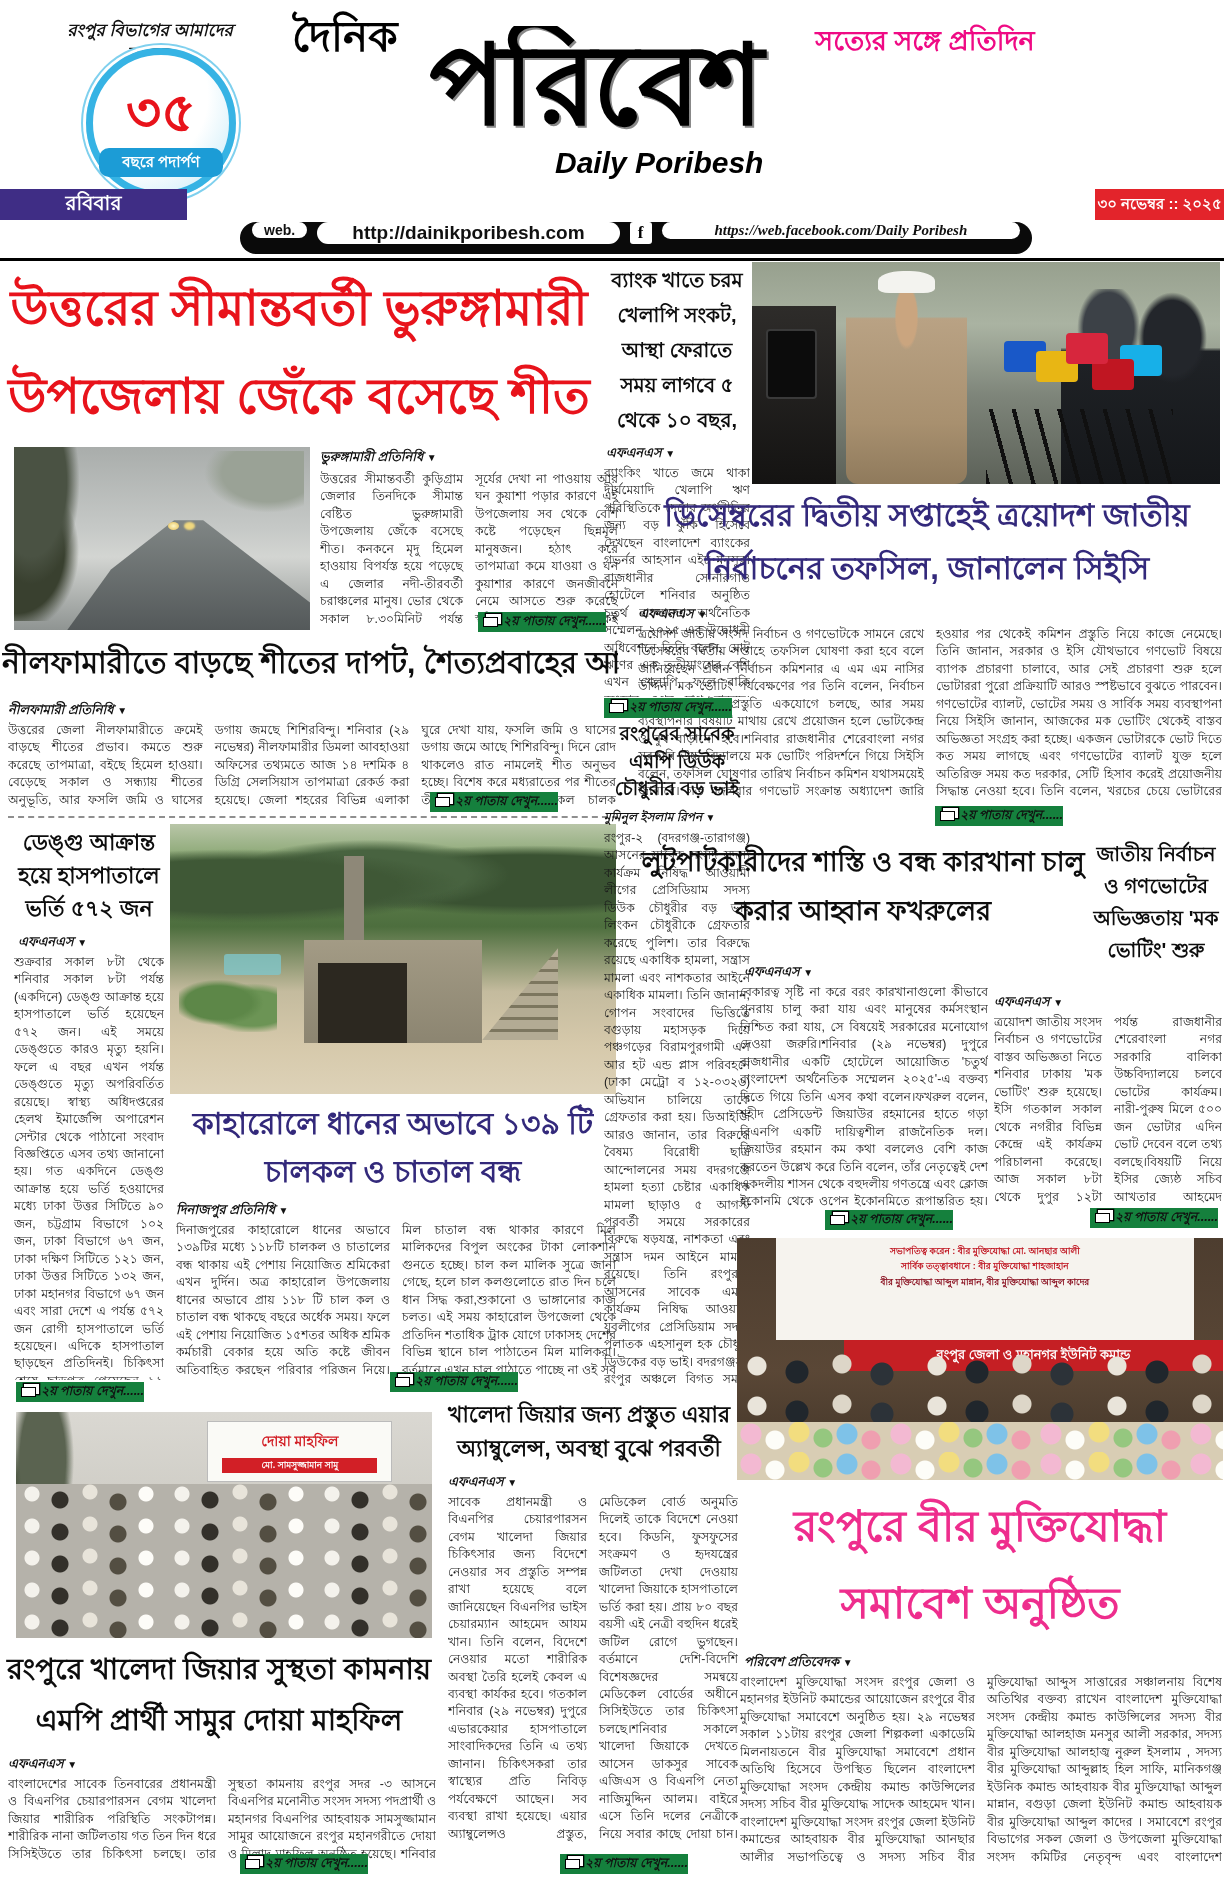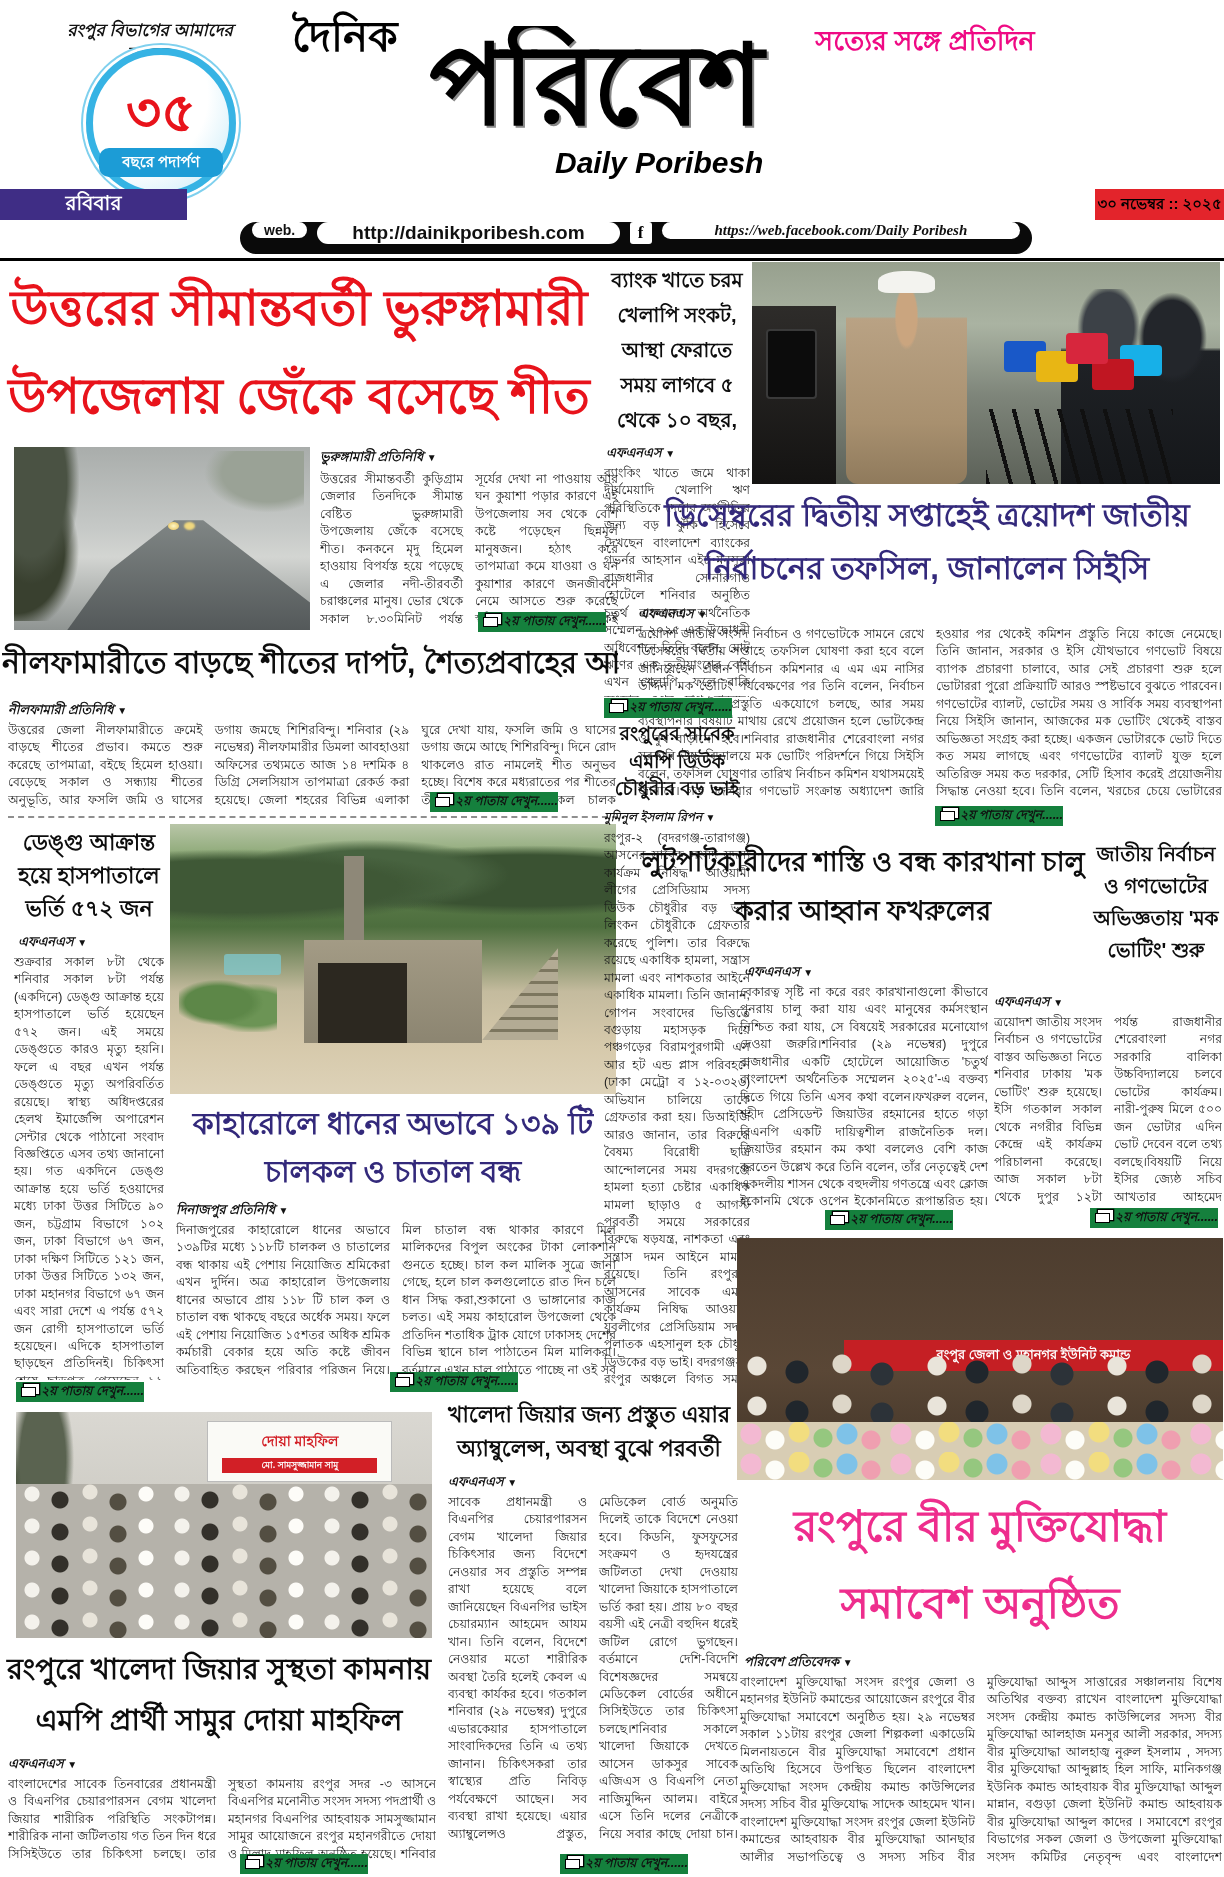--- a/index.html
+++ b/index.html
@@ -39,21 +39,21 @@
   <div class="logo-circle">
     <div class="logo-num">৩৫</div>
     <div class="logo-cap">বছরে পদার্পণ</div>
   </div>
   <div class="abs" style="left:250px;top:26px;width:690px;height:126px;font-size:112px;font-weight:900;color:#000;text-align:center;line-height:1.08;letter-spacing:-3px;text-shadow:2px 2px 0 #888;overflow:hidden;">পরিবেশ</div>
   <div class="abs" style="left:292px;top:4px;width:210px;font-size:42px;font-weight:900;color:#000;">দৈনিক</div>
   <div class="abs" style="left:760px;top:20px;width:330px;font-size:27px;font-weight:800;color:#ef0a84;text-align:center;">সত্যের সঙ্গে প্রতিদিন</div>
   <div class="abs" style="left:555px;top:146px;width:380px;font-size:30px;font-weight:800;font-style:italic;color:#000;">Daily Poribesh</div>
 
   <div class="abs" style="left:0;top:189px;width:187px;height:31px;background:#3f2d85;color:#fff;font-size:20px;font-weight:800;display:flex;align-items:center;justify-content:center;">রবিবার</div>
-  <div class="abs" style="left:1095px;top:189px;width:129px;height:31px;background:#e3242b;color:#000000;font-size:15px;font-weight:800;display:flex;align-items:center;justify-content:center;">৩০ নভেম্বর :: ২০২৫</div>
+  <div class="abs" style="left:1095px;top:189px;width:129px;height:31px;background:#e3242b;color:#ffffff;font-size:15px;font-weight:800;display:flex;align-items:center;justify-content:center;">৩০ নভেম্বর :: ২০২৫</div>
 
   <div class="webbar">
     <div class="pill" style="font-size:14px;font-weight:800;">web.</div>
     <div class="pill" style="font-size:19px;font-weight:800;flex:1;justify-content:center;">http://dainikporibesh.com</div>
     <div class="fbox">f</div>
     <div class="pill" style="font-size:15px;font-style:italic;font-weight:700;flex:1.2;justify-content:center;font-family:'Liberation Serif',serif;">https://web.facebook.com/Daily Poribesh</div>
   </div>
   <div class="abs" style="left:0;top:258px;width:1224px;height:3px;background:#000;"></div>
 
   <div class="abs hl hl-red" style="left:6px;top:264px;width:586px;height:180px;font-size:49px;line-height:1.8;">উত্তরের সীমান্তবর্তী ভুরুঙ্গামারী উপজেলায় জেঁকে বসেছে শীত</div>
@@ -124,20 +124,25 @@
   <div class="byline" style="left:744px;top:962px;"><span>এফএনএস</span> <span class="caret">▼</span></div>
   <div class="body-txt" style="left:740px;top:984px;width:248px;height:226px;">বেকারত্ব সৃষ্টি না করে বরং কারখানাগুলো কীভাবে পুনরায় চালু করা যায় এবং মানুষের কর্মসংস্থান নিশ্চিত করা যায়, সে বিষয়েই সরকারের মনোযোগ দেওয়া জরুরি।শনিবার (২৯ নভেম্বর) দুপুরে রাজধানীর একটি হোটেলে আয়োজিত 'চতুর্থ বাংলাদেশ অর্থনৈতিক সম্মেলন ২০২৫'-এ বক্তব্য দিতে গিয়ে তিনি এসব কথা বলেন।ফখরুল বলেন, শহীদ প্রেসিডেন্ট জিয়াউর রহমানের হাতে গড়া বিএনপি একটি দায়িত্বশীল রাজনৈতিক দল। জিয়াউর রহমান কম কথা বললেও বেশি কাজ করতেন উল্লেখ করে তিনি বলেন, তাঁর নেতৃত্বেই দেশ একদলীয় শাসন থেকে বহুদলীয় গণতন্ত্রে এবং ক্লোজ ইকোনমি থেকে ওপেন ইকোনমিতে রূপান্তরিত হয়। সেই ধারাবাহিকতায় বিএনপিও অর্থনীতি ও জনগণের কল্যাণকে সবচেয়ে বেশি গুরুত্ব দেয়।বিএনপি মহাসচিব বলেন, অতীতে বিএনপি ক্ষমতায় থাকা প্রতিটি সময়ে অর্থনীতিকে শক্তিশালী করার জন্য কাজ করেছে। বিএনপি চায় সাধারণ মানুষ, কৃষক ও শ্রমিকরা যেন ন্যায্য মূল্য পায় এবং ম্যাক্রো ইকোনমিক স্থিতিশীলতা বজায় থাকে।মির্জা ফখরুল বলেন, বিএনপি কখনোই অর্থনীতি ধ্বংস করেনি।এ অভিযোগ কেউ করতে পারেনি। ব্যবসায়ীদের ওপর আস্থা সৃষ্টি করা জরুরি উল্লেখ করে তিনি বলেন,</div>
   <div class="jump-abs" style="left:825px;top:1210px;"><span class="jump-icon"></span><span>২য় পাতায় দেখুন......</span></div>
 
   <div class="abs hl hl-black" style="left:1090px;top:838px;width:132px;height:150px;font-size:20px;line-height:1.6;">জাতীয় নির্বাচন ও গণভোটের অভিজ্ঞতায় 'মক ভোটিং' শুরু</div>
   <div class="byline" style="left:994px;top:992px;"><span>এফএনএস</span> <span class="caret">▼</span></div>
   <div class="body-txt cols-2" style="left:994px;top:1014px;width:228px;height:192px;">ত্রয়োদশ জাতীয় সংসদ নির্বাচন ও গণভোটের বাস্তব অভিজ্ঞতা নিতে শনিবার ঢাকায় 'মক ভোটিং' শুরু হয়েছে। ইসি গতকাল সকাল থেকে নগরীর বিভিন্ন কেন্দ্রে এই কার্যক্রম পরিচালনা করেছে। আজ সকাল ৮টা থেকে দুপুর ১২টা পর্যন্ত রাজধানীর শেরেবাংলা নগর সরকারি বালিকা উচ্চবিদ্যালয়ে চলবে ভোটের কার্যক্রম। নারী-পুরুষ মিলে ৫০০ জন ভোটার এদিন ভোট দেবেন বলে তথ্য বলছে।বিষয়টি নিয়ে ইসির জ্যেষ্ঠ সচিব আখতার আহমেদ বলেন, “শনিবার (২৯ নভেম্বর) সকাল ৮টা থেকে দুপুর ১২টা পর্যন্ত মক ভোটিংয়ের আয়োজন করা হচ্ছে। যেহেতু জাতীয় সংসদ নির্বাচন ও গণভোট একই দিনে অনুষ্ঠিত হবে, তাই পুরো প্রক্রিয়া আরও দক্ষভাবে সম্পন্ন করতে আমরা আগেই</div>
   <div class="jump-abs" style="left:1090px;top:1208px;"><span class="jump-icon"></span><span>২য় পাতায় দেখুন......</span></div>
 
   <div class="photo" style="left:737px;top:1238px;width:486px;height:242px;background:linear-gradient(180deg,#4d3d2f 0%,#5a4736 55%,#3e3226 100%);">
+    <div style="position:absolute;left:8%;top:0;width:86%;height:42%;background:#f6f3ee;padding:6px 10px;box-sizing:border-box;overflow:hidden;">
+      <div style="font-size:9px;color:#c01622;font-weight:700;text-align:center;line-height:1.7;">সভাপতিত্ব করেন : বীর মুক্তিযোদ্ধা মো. আনছার আলী</div>
+      <div style="font-size:9px;color:#c01622;font-weight:700;text-align:center;line-height:1.7;">সার্বিক তত্ত্বাবধানে : বীর মুক্তিযোদ্ধা শাহজাহান</div>
+      <div style="font-size:9px;color:#8a1020;font-weight:700;text-align:center;line-height:1.7;">বীর মুক্তিযোদ্ধা আব্দুল মান্নান, বীর মুক্তিযোদ্ধা আব্দুল কাদের</div>
+    </div>
     <div style="position:absolute;left:22%;top:42%;width:78%;height:13%;background:#c51f24;color:#fff;font-size:13px;font-weight:800;display:flex;align-items:center;justify-content:center;white-space:nowrap;overflow:hidden;">রংপুর জেলা ও মহানগর ইউনিট কমান্ড</div>
     <div style="position:absolute;left:0;top:48%;width:100%;height:34%;background-image:radial-gradient(circle 9px at 20px 12px,#e9e4da 9px,transparent 10px),radial-gradient(circle 11px at 60px 18px,#20262c 11px,transparent 12px),radial-gradient(circle 9px at 105px 10px,#ddd6c8 9px,transparent 10px),radial-gradient(circle 11px at 145px 20px,#2c3238 11px,transparent 12px);background-size:180px 40px;"></div>
     <div style="position:absolute;left:0;bottom:0;width:100%;height:24%;background-image:radial-gradient(circle 10px at 14px 12px,#f3b9d2 10px,transparent 11px),radial-gradient(circle 9px at 38px 18px,#fdfdf8 9px,transparent 10px),radial-gradient(circle 10px at 62px 10px,#f2dd7f 10px,transparent 11px),radial-gradient(circle 9px at 86px 16px,#95c77f 9px,transparent 10px),radial-gradient(circle 10px at 110px 12px,#7ec2e8 10px,transparent 11px),radial-gradient(circle 9px at 134px 18px,#ef9fb0 9px,transparent 10px);background-size:150px 30px;background-color:#d8cdb4;"></div>
   </div>
 
   <div class="abs hl hl-pink" style="left:737px;top:1488px;width:486px;height:158px;font-size:43px;line-height:1.8;">রংপুরে বীর মুক্তিযোদ্ধা সমাবেশ অনুষ্ঠিত</div>
   <div class="byline" style="left:744px;top:1652px;"><span>পরিবেশ প্রতিবেদক</span> <span class="caret">▼</span></div>
   <div class="body-txt cols-2" style="left:740px;top:1674px;width:482px;height:196px;">বাংলাদেশ মুক্তিযোদ্ধা সংসদ রংপুর জেলা ও মহানগর ইউনিট কমান্ডের আয়োজেন রংপুরে বীর মুক্তিযোদ্ধা সমাবেশে অনুষ্ঠিত হয়। ২৯ নভেম্বর সকাল ১১টায় রংপুর জেলা শিল্পকলা একাডেমি মিলনায়তনে বীর মুক্তিযোদ্ধা সমাবেশে প্রধান অতিথি হিসেবে উপস্থিত ছিলেন বাংলাদেশ মুক্তিযোদ্ধা সংসদ কেন্দ্রীয় কমান্ড কাউন্সিলের সদস্য সচিব বীর মুক্তিযোদ্ধ সাদেক আহমেদ খান। বাংলাদেশ মুক্তিযোদ্ধা সংসদ রংপুর জেলা ইউনিট কমান্ডের আহবায়ক বীর মুক্তিযোদ্ধা আনছার আলীর সভাপতিত্বে ও সদস্য সচিব বীর মুক্তিযোদ্ধা আব্দুস সাত্তারের সঞ্চালনায় বিশেষ অতিথির বক্তব্য রাখেন বাংলাদেশ মুক্তিযোদ্ধা সংসদ কেন্দ্রীয় কমান্ড কাউন্সিলের সদস্য বীর মুক্তিযোদ্ধা আলহাজ মনসুর আলী সরকার, সদস্য বীর মুক্তিযোদ্ধা আলহাজ্ব নুরুল ইসলাম , সদস্য বীর মুক্তিযোদ্ধা আব্দুল্লাহ হিল সাফি, মানিকগঞ্জ ইউনিক কমান্ড আহবায়ক বীর মুক্তিযোদ্ধা আব্দুল মান্নান, বগুড়া জেলা ইউনিট কমান্ড আহবায়ক বীর মুক্তিযোদ্ধা আব্দুল কাদের । সমাবেশে রংপুর বিভাগের সকল জেলা ও উপজেলা মুক্তিযোদ্ধা সংসদ কমিটির নেতৃবৃন্দ এবং বাংলাদেশ মুক্তিযোদ্ধা সংসদ সন্তান কমান্ড রংপুর জেলা শাখার আহবায়ক আব্দুল্লাহ আল মামুন, সদস্য সচিব সৌরভ, মহানগর শাখার আহবায়ক শরিফ লাভলু লেবু, সদস্য সচিব বিপ্লব। সমাবেশে বক্তারা বলেছেন আবারো একাত্তরের পরাজিত শক্তিরা মাথা চারা দিয়ে উঠছে। দেশের প্রকৃত মুক্তিযোদ্ধারা যতদিন বেঁচে থাকবেন ততদিন তাদের মাথা চারা দিয়ে উঠতে দেয়া হবেনা। বক্তারা বলেন কোন কোন মহল একাত্তুরকে বাদ দিয়ে শুধু চব্বিশের চেতনা ধারন করতে চায় । বক্তারা বলেন একাত্তুরের মহান মুক্তিযুদ্ধে আমরা একটি স্বাধীন সার্বভৌম রাষ্ট্র পেয়েছি আর চব্বিশের আন্দোলনে স্বৈরাচার মুক্ত, ফ্যাসিস্ট মুক্ত করতে পেরেছি ।</div>
 
   <div class="photo" style="left:16px;top:1412px;width:416px;height:226px;background:linear-gradient(180deg,#dad8d2 0%,#cfcdc6 40%,#b7b4ac 70%,#a9a69e 100%);">

